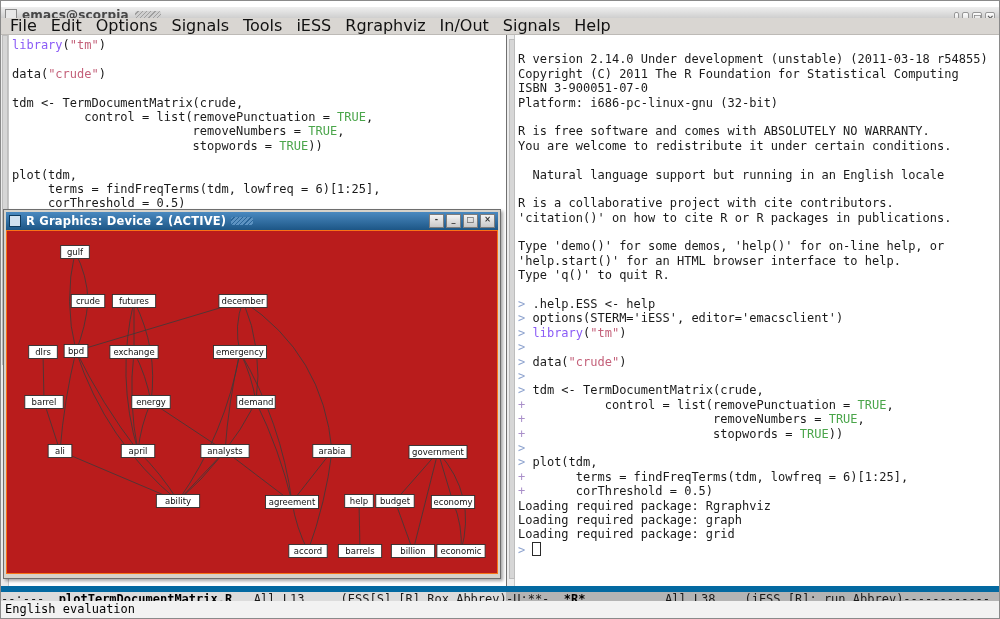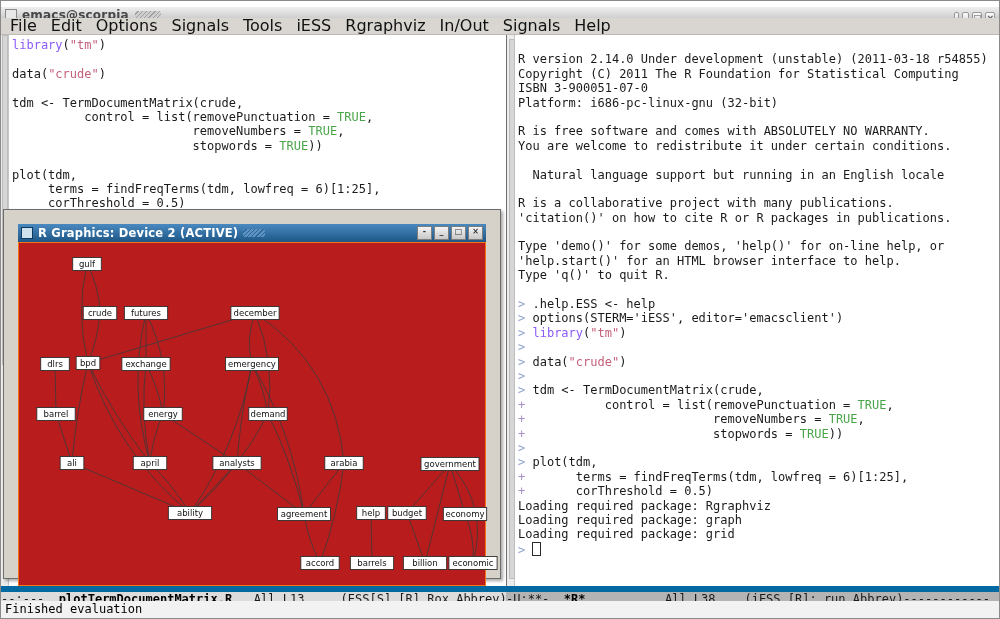--- a/index.html
+++ b/index.html
@@ -31,21 +31,21 @@
   .vthumb{position:absolute;left:1px;top:0;width:6px;background:#d6d6d6;border:1px solid #bdbdbd;box-sizing:border-box;}
   .codearea{position:absolute;top:3px;font:12px/14.4px "DejaVu Sans Mono",monospace;color:#1a1a1a;}
   .pane.left .codearea{left:11px;}
   .pane.right .codearea{left:12px;}
   .line{height:14.4px;white-space:pre;}
   .sg-d{color:#1a1a1a;} .sg-k{color:#8b5cf6;} .sg-s{color:#c4617a;}
   .sg-c{color:#4aa54a;} .sg-p{color:#8fa4cf;} .sg-n{color:#a98fc9;} .sg-b{font-weight:bold;color:#000;}
   .cursor-box{display:inline-block;width:7px;height:12px;border:1px solid #2a2a2a;vertical-align:-2px;}
   
   .gfx{position:absolute;left:2px;top:208px;width:498px;height:370px;background:#d6d2ca;
-    border:1px solid #6e6e6e;box-shadow:2px 2px 3px rgba(0,0,0,.35);padding:14px;box-sizing:border-box;}
+    border:1px solid #6e6e6e;box-shadow:2px 2px 3px rgba(0,0,0,.35);padding:2px;box-sizing:border-box;}
   .gfx-titlebar{height:18px;background:linear-gradient(#4a89c0,#1d5686);display:flex;
     align-items:center;padding:0 3px;}
   .gfx-icon{width:10px;height:10px;background:#cfe0ef;border:1px solid #0d3a5e;margin-right:5px;flex:none;}
   .gfx-title{font-weight:bold;font-size:11.5px;color:#fff;letter-spacing:.2px;}
   .gfx-grip{width:22px;height:8px;margin-left:5px;
     background:repeating-linear-gradient(135deg,#5d93c2 0 2px,#2a669a 2px 3px);border-radius:2px;}
   .gfx-spacer{flex:1;}
   .gfx-btn{width:13px;height:12px;margin-left:2px;background:linear-gradient(#f4f4f4,#c8c8c8);
     border:1px solid #7d7d7d;font:bold 8px/10px "DejaVu Sans",sans-serif;color:#333;text-align:center;flex:none;}
   .gfx-canvas{position:relative;margin-top:0;height:344px;background:#b91c1c;border:1px solid #f97316;
@@ -114,21 +114,21 @@
         <div class="line"><span class="sg-d">R version 2.14.0 Under development (unstable) (2011-03-18 r54855)</span></div>
         <div class="line"><span class="sg-d">Copyright (C) 2011 The R Foundation for Statistical Computing</span></div>
         <div class="line"><span class="sg-d">ISBN 3-900051-07-0</span></div>
         <div class="line"><span class="sg-d">Platform: i686-pc-linux-gnu (32-bit)</span></div>
         <div class="line"></div>
         <div class="line"><span class="sg-d">R is free software and comes with ABSOLUTELY NO WARRANTY.</span></div>
         <div class="line"><span class="sg-d">You are welcome to redistribute it under certain conditions.</span></div>
         <div class="line"></div>
         <div class="line"><span class="sg-d">  Natural language support but running in an English locale</span></div>
         <div class="line"></div>
-        <div class="line"><span class="sg-d">R is a collaborative project with many publications.</span></div>
+        <div class="line"><span class="sg-d">R is a collaborative project with cite contributors.</span></div>
         <div class="line"><span class="sg-d">'citation()' on how to cite R or R packages in publications.</span></div>
         <div class="line"></div>
         <div class="line"><span class="sg-d">Type 'demo()' for some demos, 'help()' for on-line help, or</span></div>
         <div class="line"><span class="sg-d">'help.start()' for an HTML browser interface to help.</span></div>
         <div class="line"><span class="sg-d">Type 'q()' to quit R.</span></div>
         <div class="line"></div>
         <div class="line"><span class="sg-p">&gt; </span><span class="sg-d">.help.ESS &lt;- help</span></div>
         <div class="line"><span class="sg-p">&gt; </span><span class="sg-d">options(STERM='iESS', editor='emacsclient')</span></div>
         <div class="line"><span class="sg-p">&gt; </span><span class="sg-k">library</span><span class="sg-d">(</span><span class="sg-s">"tm"</span><span class="sg-d">)</span></div>
         <div class="line"><span class="sg-p">&gt; </span></div>
@@ -253,15 +253,15 @@
           <text x="406" y="323" text-anchor="middle" font-size="8.5" font-family="&quot;DejaVu Sans&quot;, sans-serif" fill="#111">billion</text>
           <rect x="429.9" y="313.5" width="48.2" height="13" fill="#fff" stroke="#2e2e2e" stroke-width="0.9"></rect>
           <text x="454" y="323" text-anchor="middle" font-size="8.5" font-family="&quot;DejaVu Sans&quot;, sans-serif" fill="#111">economic</text>
         </svg>
     </div>
   </div>
 
   <div class="modeline ml-left" id="modeline-left"><span class="sg-d">--:---  </span><span class="sg-b">plotTermDocumentMatrix.R</span><span class="sg-d">   All L13     (ESS[S] [R] Rox Abbrev)</span></div>
   <div class="modeline ml-right" id="modeline-right"><span class="sg-d">-U:**-  </span><span class="sg-b">*R*</span><span class="sg-d">           All L38    (iESS [R]: run Abbrev)------------</span></div>
 
-  <div class="echo">Finished evaluation</div>
+  <div class="echo">English evaluation</div>
 
 </div>
 
 </body></html>

